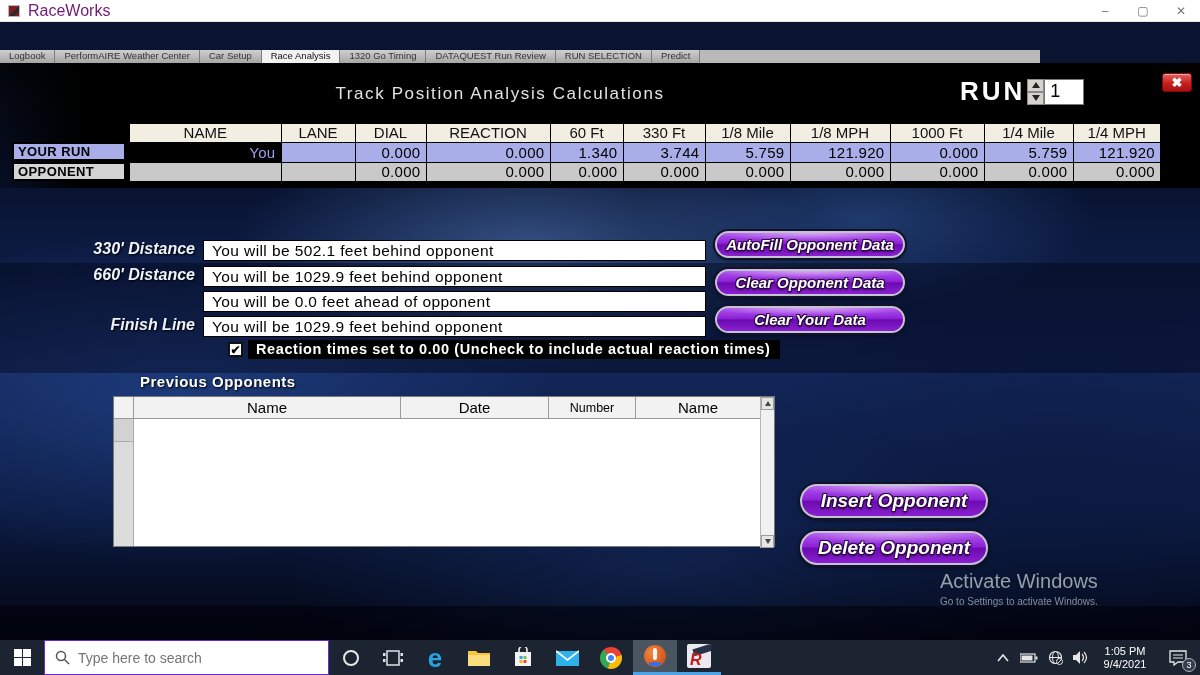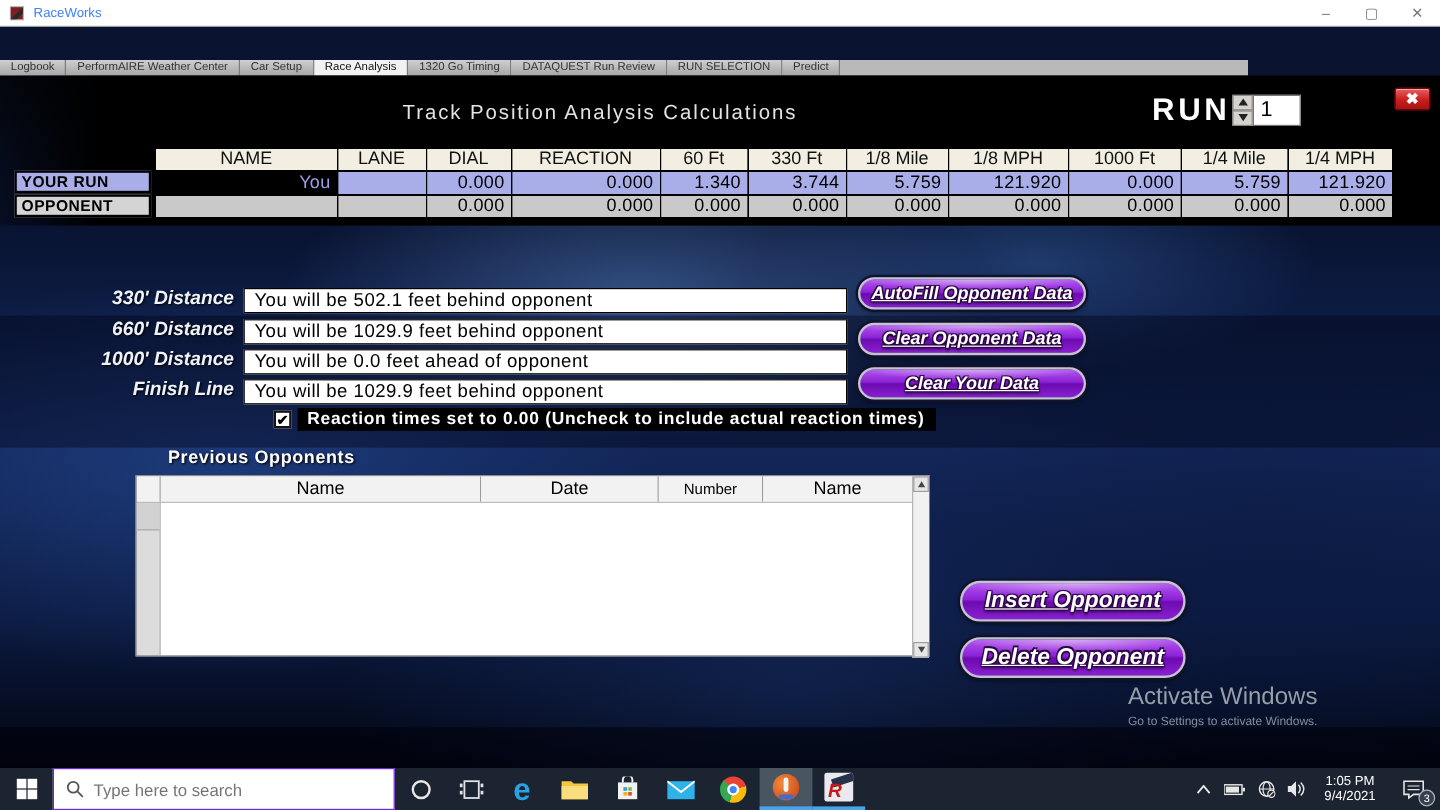--- a/index.html
+++ b/index.html
@@ -4,21 +4,21 @@
 <style>
   * { margin:0; padding:0; box-sizing:border-box; }
   html,body { width:1200px; height:675px; overflow:hidden; }
   body { font-family:"Liberation Sans", sans-serif; }
   .screen { position:relative; width:1200px; height:675px; background:#0a1430; overflow:hidden; }
 
   
   .titlebar { position:absolute; top:0; left:0; width:1200px; height:22px; background:#ffffff;
               display:flex; align-items:center; border-bottom:1px solid #e6e6e6; }
   .app-icon { width:14px; height:14px; margin:0 6px 0 8px; }
-  .titlebar-text { font-size:11px; color:#3b82f6; }
+  .titlebar-text { font-size:16px; color:#701a75; }
   .win-controls { position:absolute; right:0; top:0; height:22px; display:flex; }
   .win-btn { width:38px; height:22px; display:flex; align-items:center; justify-content:center;
              color:#777; font-size:12px; }
 
   
   .menubar { position:absolute; top:22px; left:0; width:1200px; height:28px; background:#ffffff;
              display:flex; align-items:center; gap:26px; padding-left:10px; border-bottom:1px solid #dcdcdc; }
   .menu-item { font-size:17px; color:#0d0d0d; }
 
   
@@ -90,21 +90,21 @@
       border:1px solid #000; font-size:15.5px; color:#000; padding:0 8px; letter-spacing:0.4px;
       display:flex; align-items:center; }
 
   
   .pill { position:absolute; border-radius:14px; border:2px solid #c3c3d3;
       background:radial-gradient(ellipse 85% 60% at 50% 0%, rgba(255,255,255,0.5), rgba(255,255,255,0) 60%),
                  linear-gradient(#b054ec 0%, #8d22d8 45%, #6c0bb0 52%, #8a1fd2 100%);
       box-shadow:0 0 0 2px #12122a, 0 2px 4px rgba(0,0,0,0.6);
       color:#fff; font-weight:bold; font-style:italic;
       display:flex; align-items:center; justify-content:center;
-      text-shadow:-1px -1px 0 #2c0845, 1px -1px 0 #2c0845, -1px 1px 0 #2c0845, 1px 1px 0 #2c0845, 0 2px 2px rgba(0,0,0,0.7);text-decoration:underline; }
+      text-shadow:-1px -1px 0 #2c0845, 1px -1px 0 #2c0845, -1px 1px 0 #2c0845, 1px 1px 0 #2c0845, 0 2px 2px rgba(0,0,0,0.7); }
   .pill.small { left:715px; width:190px; height:27px; font-size:15px; }
   .pill.big   { left:800px; width:188px; height:34px; font-size:19px; border-radius:17px; }
 
   
   .chk-row { position:absolute; left:228px; top:277px; display:flex; align-items:center; }
   .checkbox { width:15px; height:15px; background:#fff; border:2px solid #111; margin-right:5px;
       display:flex; align-items:center; justify-content:center; font-size:12px; font-weight:bold; color:#000; }
   .chk-label { background:#000; color:#fff; font-size:14.5px; font-weight:600; letter-spacing:0.6px;
       padding:1px 10px 2px 8px; }
 
@@ -281,21 +281,20 @@
         <td>0.000</td>
         <td>0.000</td>
       </tr>
     </tbody>
       </table>
 
     <div class="dist-label" style="top:177px">330' Distance</div>
     <div class="dist-field" style="top:177px">You will be 502.1 feet behind opponent</div>
     <div class="dist-label" style="top:203px">660' Distance</div>
     <div class="dist-field" style="top:203px">You will be 1029.9 feet behind opponent</div>
-    <div class="dist-label" style="top:228px">1000' Distance</div>
     <div class="dist-field" style="top:228px">You will be 0.0 feet ahead of opponent</div>
     <div class="dist-label" style="top:253px">Finish Line</div>
     <div class="dist-field" style="top:253px">You will be 1029.9 feet behind opponent</div>
 
     <div class="pill small" style="top:168px">AutoFill Opponent Data</div>
     <div class="pill small" style="top:206px">Clear Opponent Data</div>
     <div class="pill small" style="top:243px">Clear Your Data</div>
 
     <div class="chk-row">
       <div class="checkbox">✔</div>

